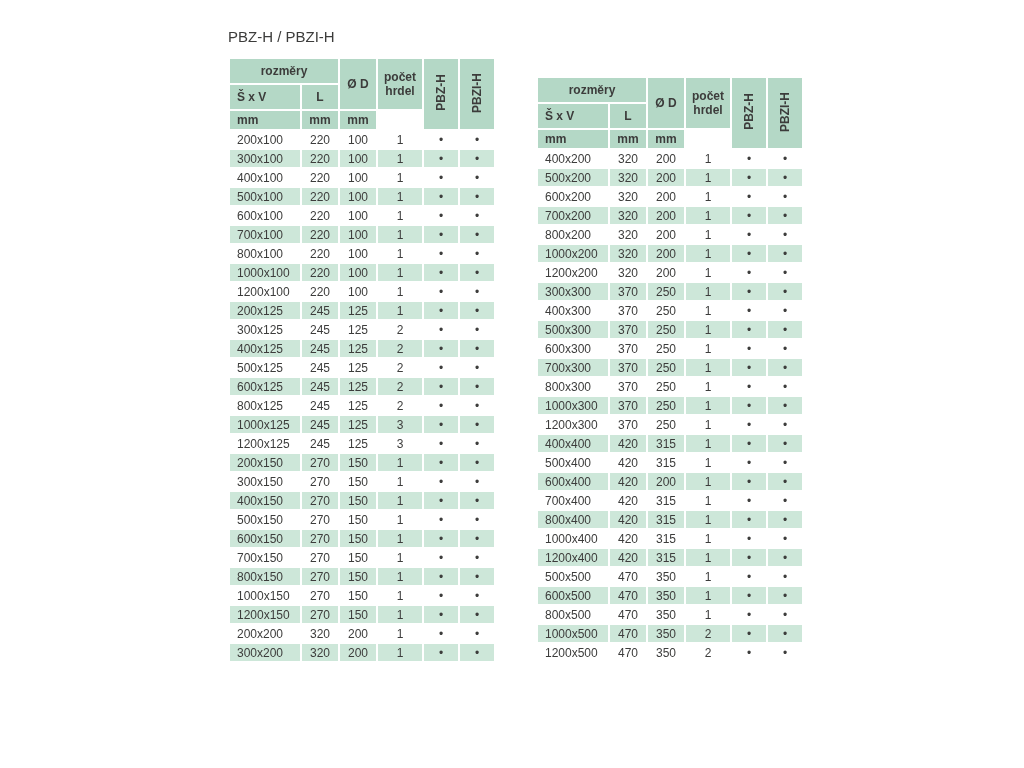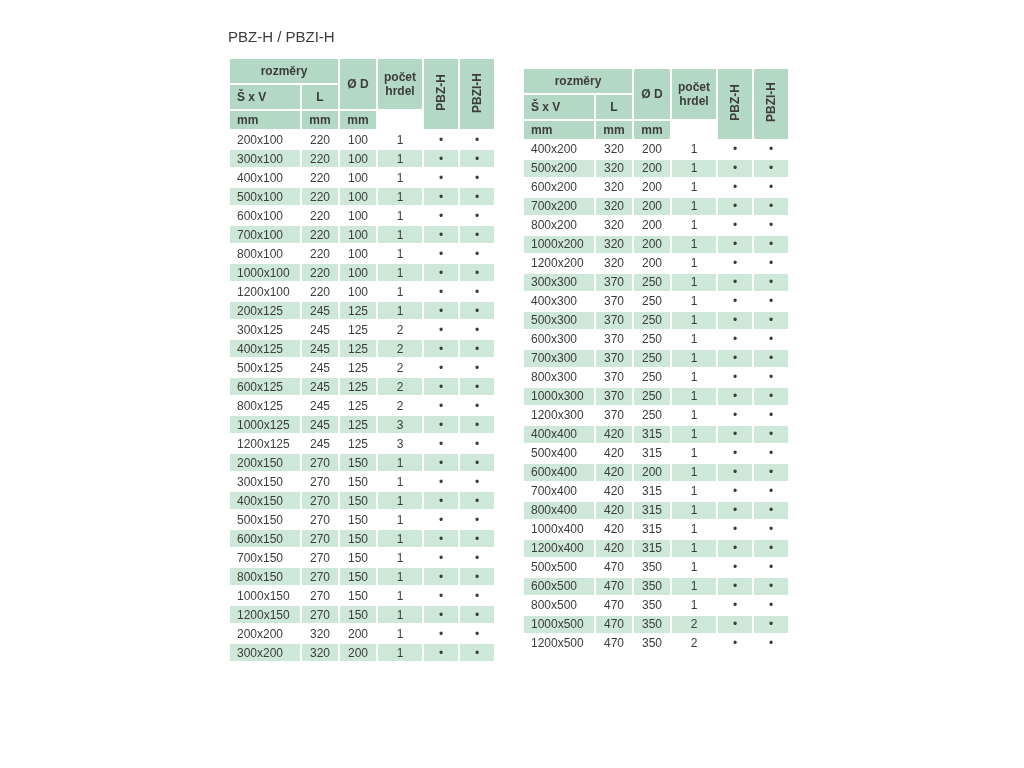--- a/index.html
+++ b/index.html
@@ -7,21 +7,21 @@
     --row-green:#cde7d9;
     --text:#3c3c3b;
   }
   html,body{margin:0;padding:0;background:#fff;}
   body{
     width:1024px;height:768px;position:relative;overflow:hidden;
     font-family:"Liberation Sans",sans-serif;color:var(--text);
   }
   .content{position:absolute;left:228px;top:28px;}
   .page-title{font-size:15px;color:var(--text);margin:0 0 12px 0;font-weight:normal;}
-  .tables{display:flex;gap:26px;align-items:center;}
+  .tables{display:flex;gap:40px;align-items:flex-end;}
   table{border-collapse:collapse;table-layout:fixed;}
   col.c-size{width:72px;}
   col.c-l{width:38px;}
   col.c-d{width:38px;}
   col.c-h{width:46px;}
   col.c-p{width:36px;}
   th,td{
     border:2px solid #fff;
     font-size:12px;
     color:var(--text);

